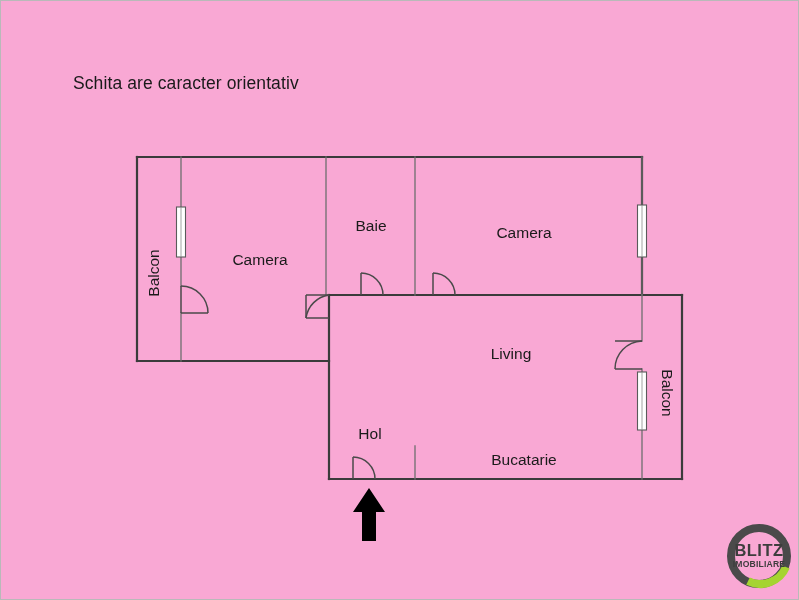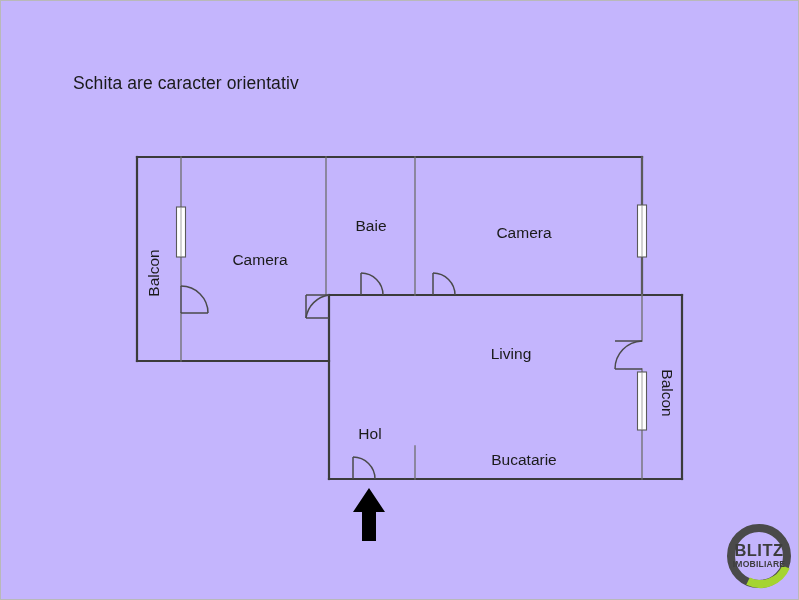--- a/index.html
+++ b/index.html
@@ -10,21 +10,21 @@
   body {
     width: 799px;
     height: 600px;
     font-family: "Liberation Sans", sans-serif;
     overflow: hidden;
   }
   #page {
     position: relative;
     width: 799px;
     height: 600px;
-    background: #c4b5fd;
+    background: #f9a8d4;
     box-sizing: border-box;
     border: 1px solid #b9b9b9;
   }
   #title {
     position: absolute;
     left: 72px;
     top: 72px;
     font-size: 17.5px;
     color: #1a1a1a;
     letter-spacing: 0.1px;

